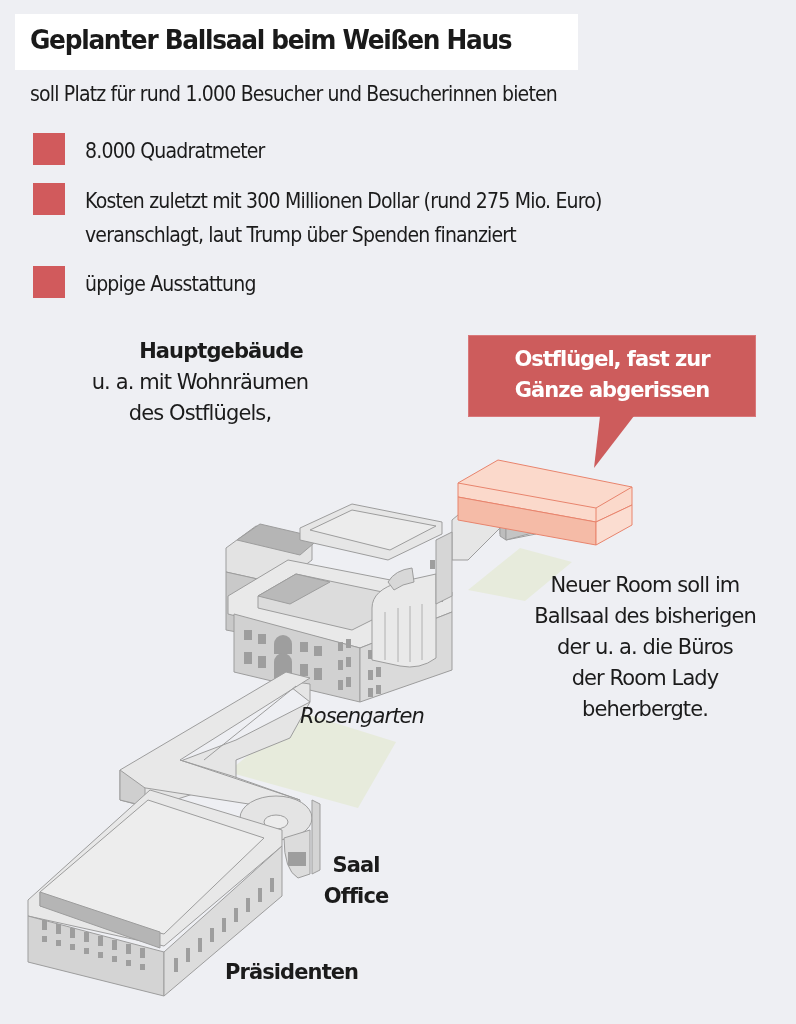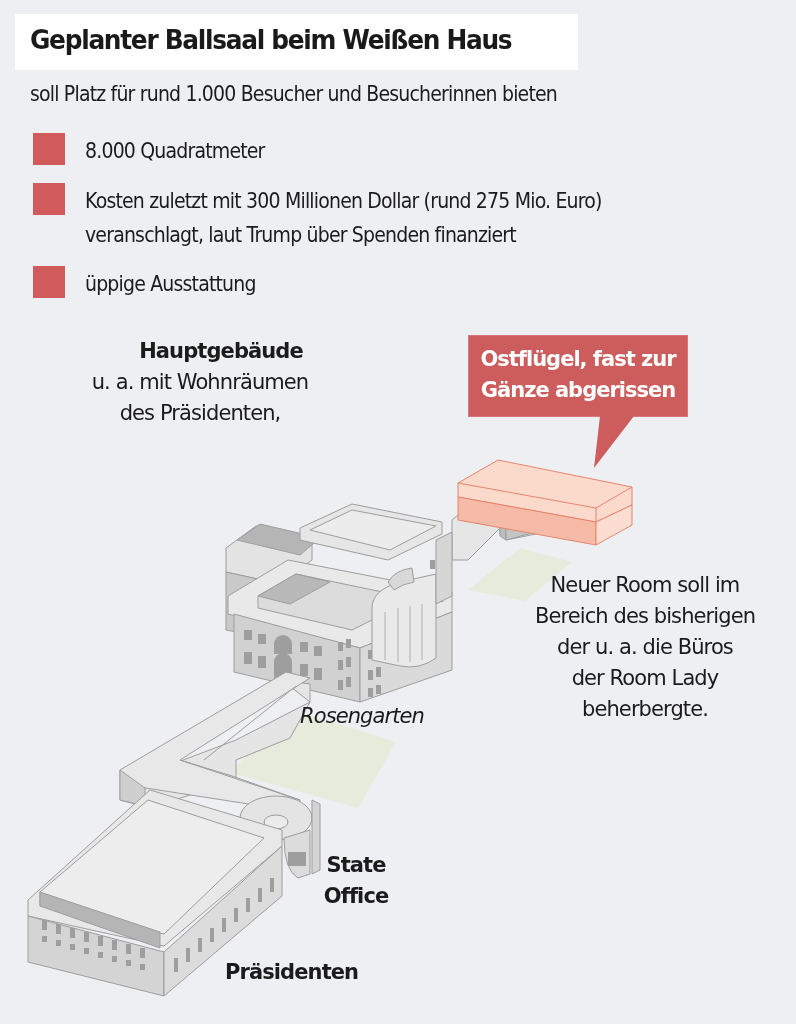--- a/index.html
+++ b/index.html
@@ -35,21 +35,21 @@
     line-height: 34px; white-space: nowrap;
     transform: scaleX(0.9); transform-origin: left top;
   }
   .label {
     position: absolute; text-align: center; white-space: nowrap;
     font-family: "DejaVu Sans", sans-serif; font-size: 21px; letter-spacing: -0.9px;
     line-height: 31px;
   }
   .label b { font-weight: bold; margin-left: 42px; }
   .callout {
-    position: absolute; left: 468px; top: 335px; width: 220px; height: 82px;
+    position: absolute; left: 468px; top: 335px; width: 288px; height: 82px;
     background: #cd5c5c; border: 1px solid #d9787a; box-sizing: border-box;
   }
   .callout-text {
     position: absolute; left: 0; right: 0; top: 8px; text-align: center; color: #ffffff;
     font-family: "DejaVu Sans", sans-serif; font-weight: bold; font-size: 21px;
     letter-spacing: -1px; line-height: 31px; white-space: pre-line;
   }
   svg.map { position: absolute; left: 0; top: 0; }
 </style>
 </head>
@@ -212,31 +212,31 @@
   <div class="callout-text">Ostflügel, fast zur
 Gänze abgerissen</div>
 </div>
 <svg style="position:absolute;left:590px;top:416px;" width="60" height="56">
   <polygon points="10,0 44,0 4,52" fill="#cd5c5c"></polygon>
 </svg>
 
 <div class="label" style="left:80px; top:336px; width:240px;">
   <div><b>Hauptgebäude</b></div>
   <div>u. a. mit Wohnräumen</div>
-  <div>des Präsidenten,</div>
+  <div>des Ostflügels,</div>
 </div>
 
 <div class="label" style="left:510px; top:570px; width:270px;">
   <div>Neuer Room soll im</div>
-  <div>Bereich des bisherigen</div>
+  <div>Ballsaal des bisherigen</div>
   <div>der u. a. die Büros</div>
   <div>der Room Lady</div>
   <div>beherbergte.</div>
 </div>
 
 <div class="label" style="left:300px; top:701px;font-style:italic;">Rosengarten</div>
 
 <div class="label" style="left:318px; top:850px; width:76px; font-weight:bold;">
-  <div>State</div>
+  <div>Saal</div>
   <div>Office</div>
 </div>
 
 <div class="label" style="left:225px; top:957px; font-weight:bold;">Präsidenten</div>
 
 </body></html>

